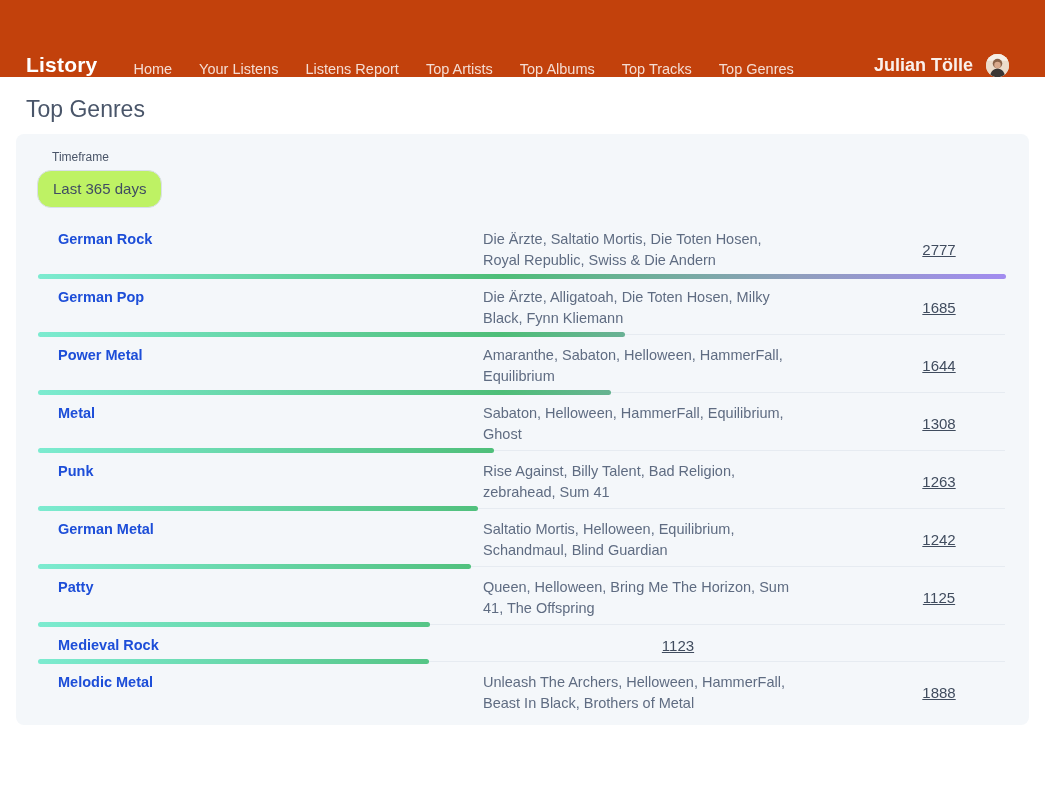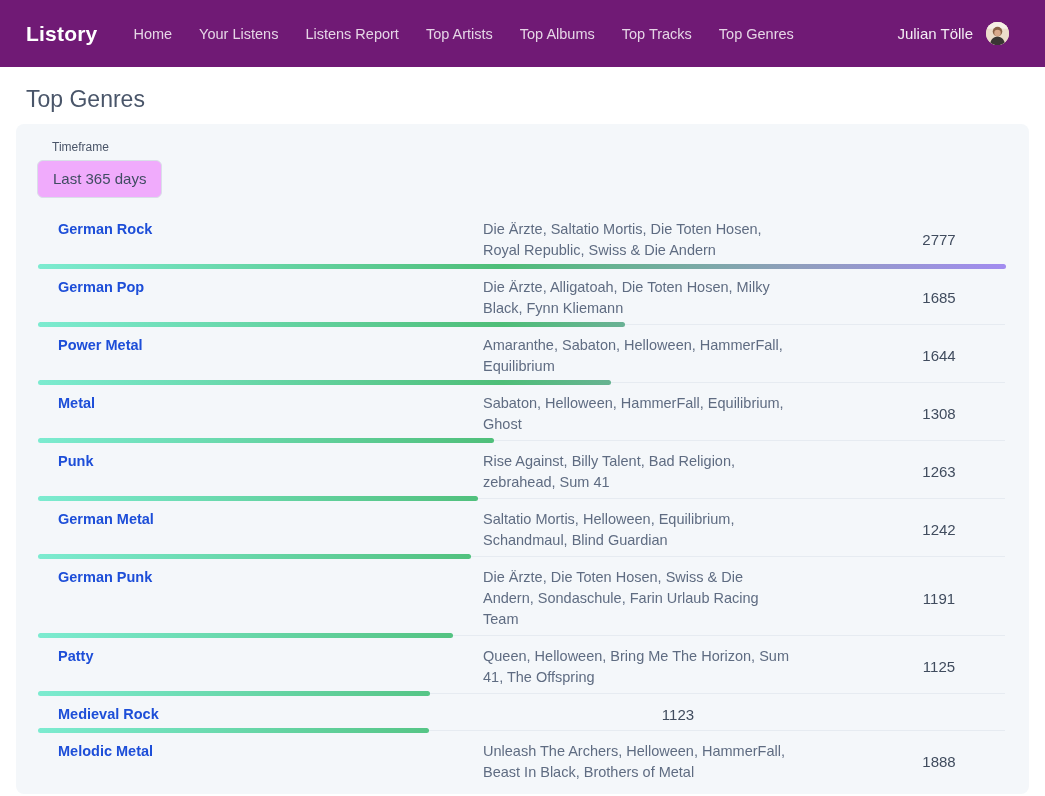--- a/index.html
+++ b/index.html
@@ -5,44 +5,44 @@
   * { margin: 0; padding: 0; box-sizing: border-box; }
   html, body {
     width: 1045px; height: 796px;
     overflow: hidden;
     background: #ffffff;
     font-family: "Liberation Sans", "DejaVu Sans", sans-serif;
   }
 
   
   .navbar {
-    height: 67px;
-    background: #701a75;
+    height: 77px;
+    background: #c2410c;
     display: flex;
-    align-items: center;
+    align-items: flex-end;
     padding: 0 36px 0 26px;
   }
   .brand {
     color: #ffffff;
     font-size: 21px;
     font-weight: 700;
     letter-spacing: 0.2px;
     margin-right: 36px;
     cursor: pointer;
   }
   .nav-links { display: flex; align-items: center; gap: 27px; }
   .nav-link {
     color: rgba(255,255,255,0.82);
     font-size: 14.5px;
     cursor: pointer;
     white-space: nowrap;
   }
   .nav-spacer { flex: 1; }
   .user-box { display: flex; align-items: center; gap: 13px; }
-  .user-name { color: rgba(255,255,255,0.92); font-size: 15px; }
+  .user-name { color: rgba(255,255,255,0.92); font-size: 18px; font-weight: bold; }
   .avatar {
     width: 23px; height: 23px;
     border-radius: 50%;
     overflow: hidden;
     background: #e9d8c8;
     cursor: pointer;
     flex: 0 0 auto;
   }
   .avatar svg { display: block; width: 100%; height: 100%; }
 
@@ -60,23 +60,23 @@
     padding: 16px 24px 0 21px;
   }
   .filter-label {
     font-size: 12px;
     color: #4a5568;
     margin-bottom: 6px;
     margin-left: 15px;
   }
   .timeframe-btn {
     display: inline-block;
-    background: #f0abfc;
+    background: #bef264;
     border: 1px solid #d9dfe8;
-    border-radius: 6px;
+    border-radius: 14px;
     padding: 9px 15px;
     font-size: 15px;
     color: #404c62;
     font-family: inherit;
     cursor: pointer;
     line-height: 18px;
   }
 
   
   .genre-table { margin-top: 16px; }
@@ -98,20 +98,21 @@
     color: #5f6c82;
     line-height: 21px;
     max-width: 312px;
   }
   .gcount {
     font-size: 15px;
     color: #404c5e;
     align-self: center;
     text-align: center;
     line-height: 20px;
+    text-decoration: underline;
   }
   .bar-track {
     position: absolute;
     left: 1px; right: 0; bottom: 5px;
     height: 1px;
     background: #e6ebf1;
   }
   .bar-fill {
     position: absolute;
     left: 1px; bottom: 3px;
@@ -199,27 +200,20 @@
   </div>
 
   <div class="grow">
     <div class="gname">German Metal</div>
     <div class="gartists">Saltatio Mortis, Helloween, Equilibrium, Schandmaul, Blind Guardian</div>
     <div class="gcount">1242</div>
     <div class="bar-track"></div>
     <div class="bar-fill" style="width: 44.7245%; background-size: 223.591% 100%;"></div>
   </div>
 
-  <div class="grow">
-    <div class="gname">German Punk</div>
-    <div class="gartists">Die Ärzte, Die Toten Hosen, Swiss &amp; Die Andern, Sondaschule, Farin Urlaub Racing Team</div>
-    <div class="gcount">1191</div>
-    <div class="bar-track"></div>
-    <div class="bar-fill" style="width: 42.888%; background-size: 233.165% 100%;"></div>
-  </div>
 
   <div class="grow">
     <div class="gname">Patty</div>
     <div class="gartists">Queen, Helloween, Bring Me The Horizon, Sum 41, The Offspring</div>
     <div class="gcount">1125</div>
     <div class="bar-track"></div>
     <div class="bar-fill" style="width: 40.5113%; background-size: 246.844% 100%;"></div>
   </div>
 
   <div class="grow">

